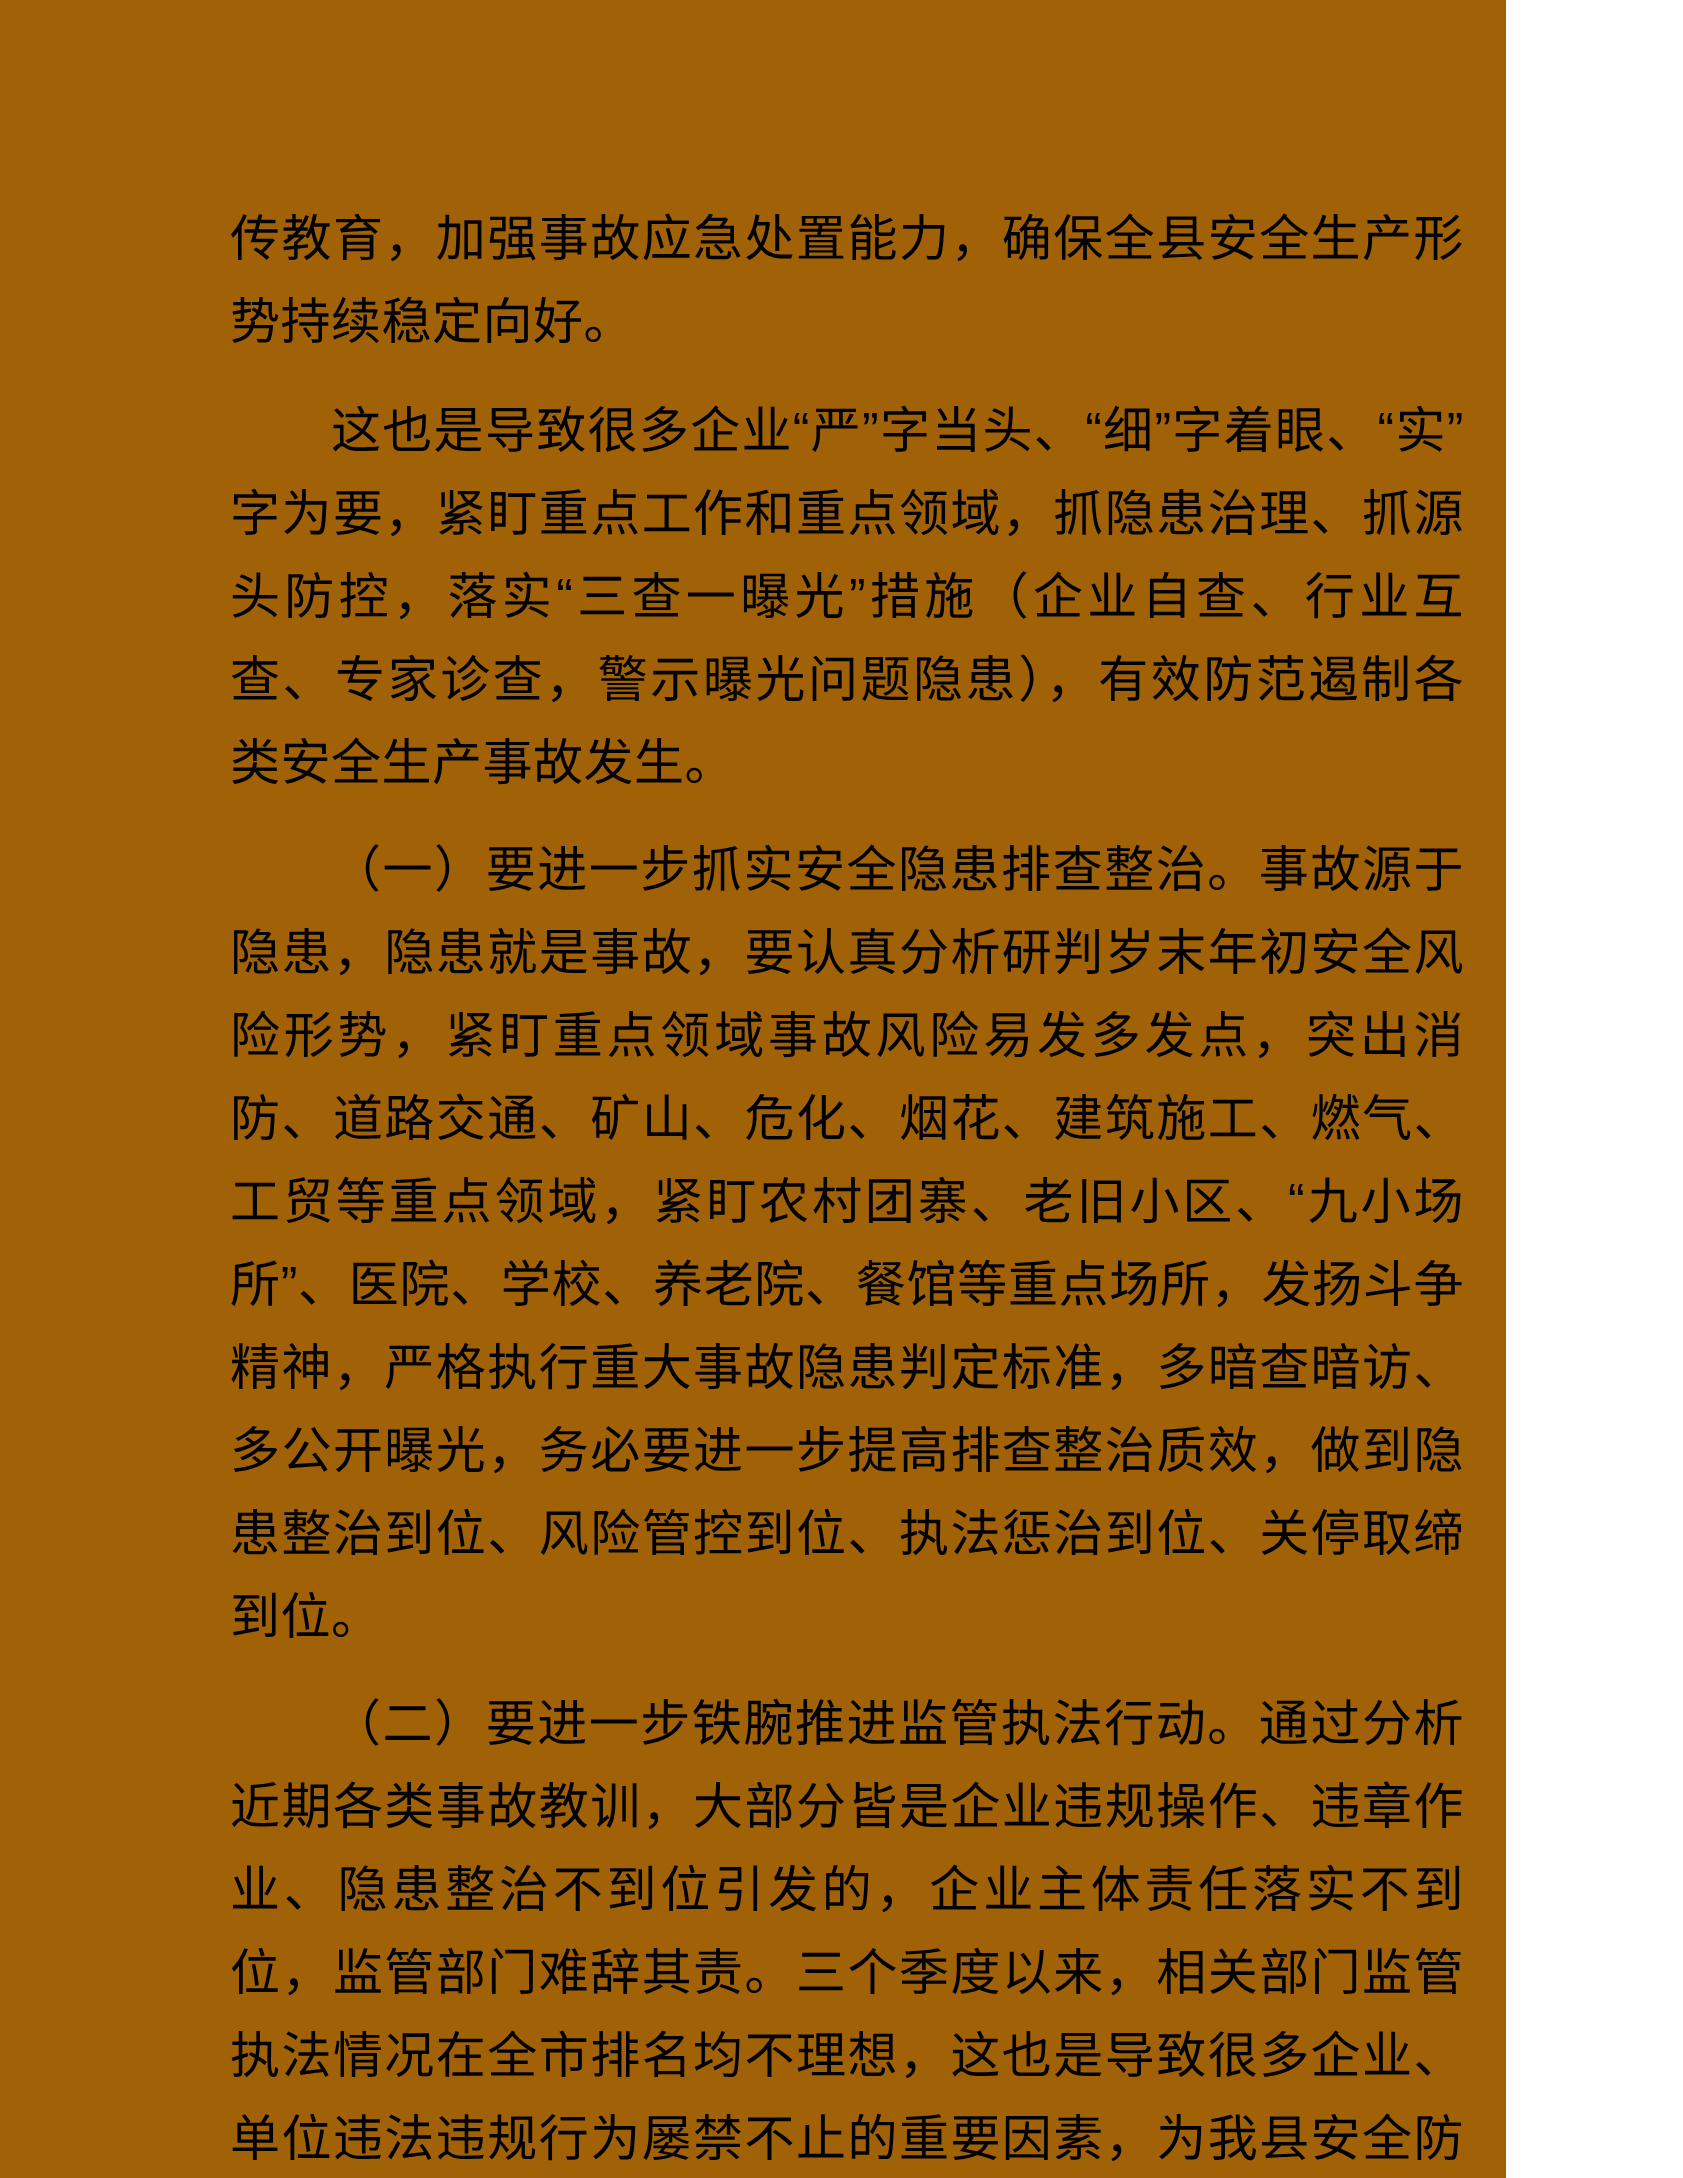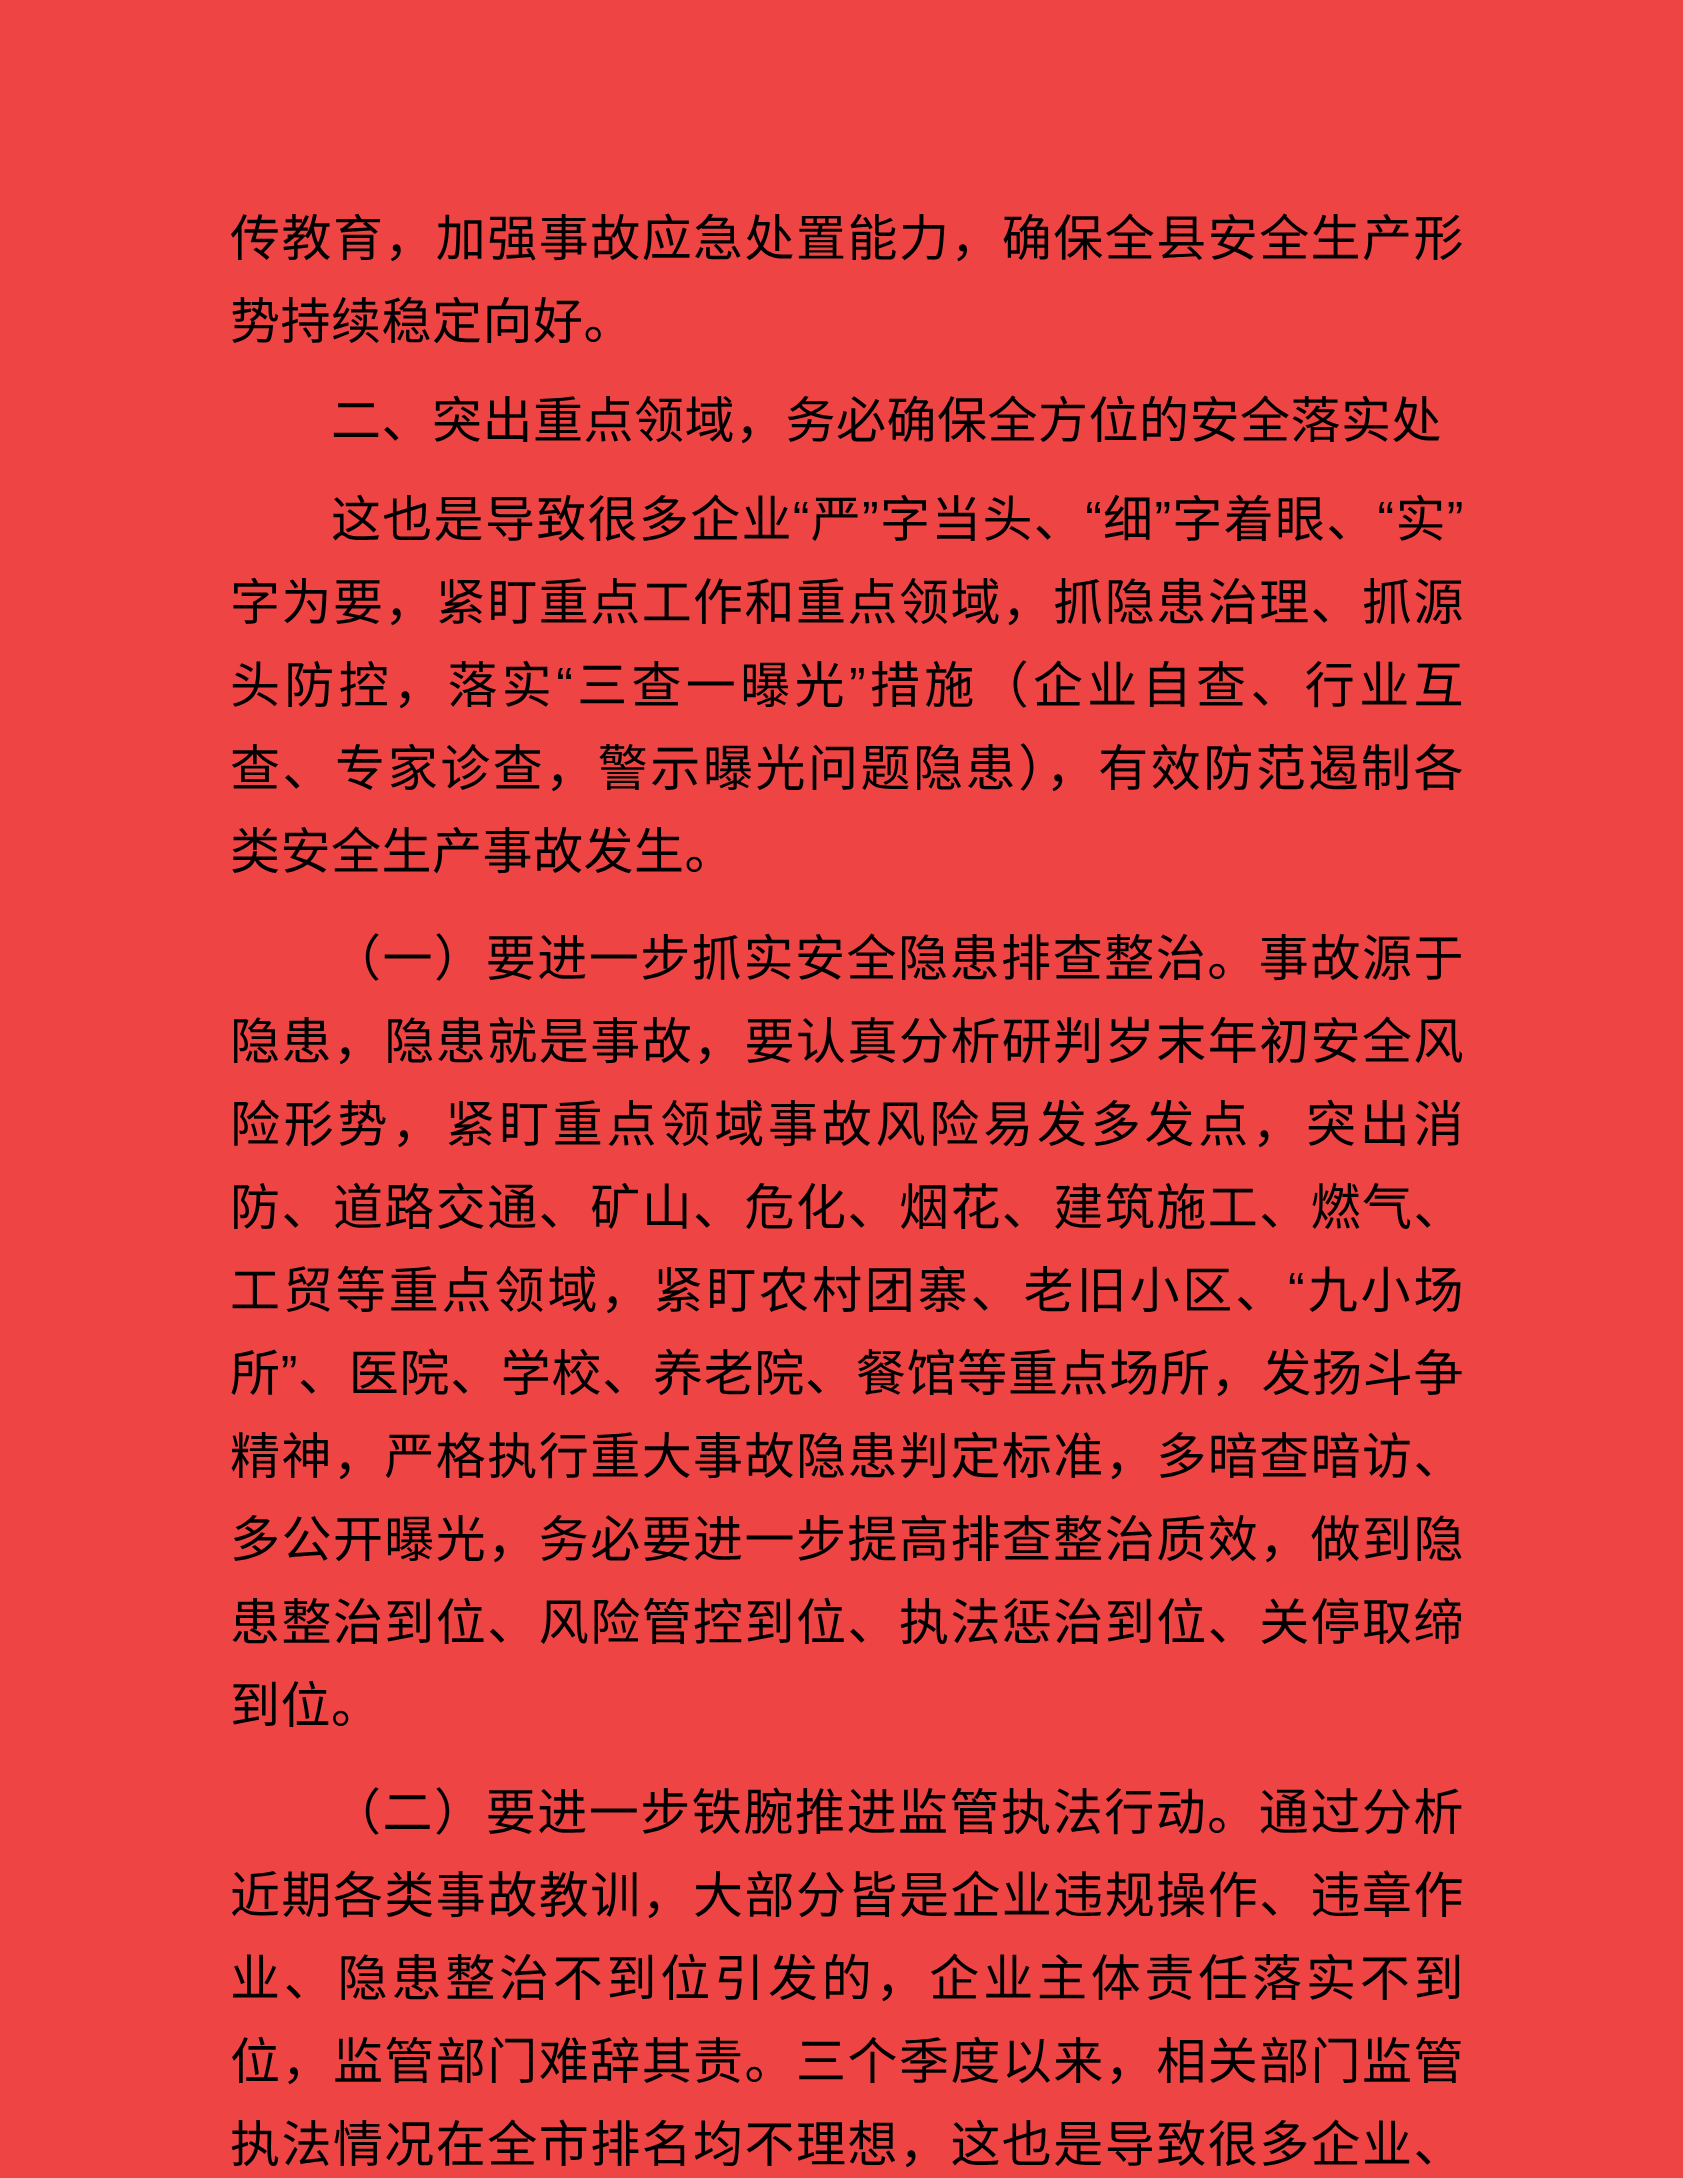--- a/index.html
+++ b/index.html
@@ -11,23 +11,23 @@
   body {
     width: 1683px;
     height: 2178px;
     font-family: "Liberation Sans", "DejaVu Sans", sans-serif;
     color: #000000;
     overflow: hidden;
   }
   .page {
     position: relative;
     box-sizing: border-box;
-    width: 1683px;
+    width: 1506px;
     height: 2178px;
-    background: #ef4444;
+    background: #a16207;
     padding: 198px 220px 8px 230px;
   }
   .doc-body {
     width: 1234px;
   }
   
   .para {
     margin: 0 0 6px 0;
     font-size: 50px;
     line-height: 83px;
@@ -54,21 +54,20 @@
 </head>
 <body>
 
 <div class="page">
   <div class="doc-body">
 
     <p class="para cont">传教育，加强事故应急处置能力，确保全县安全生产形势持续稳定向好。</p>
 
     <div class="spacer-sm"></div>
 
-    <p class="para heading">二、突出重点领域，务必确保全方位的安全落实处</p>
 
     <div class="spacer-sm"></div>
 
     <p class="para indent">这也是导致很多企业“严”字当头、“细”字着眼、“实”字为要，紧盯重点工作和重点领域，抓隐患治理、抓源头防控，落实“三查一曝光”措施（企业自查、行业互查、专家诊查，警示曝光问题隐患），有效防范遏制各类安全生产事故发生。</p>
 
     <div class="spacer-md"></div>
 
     <p class="para indent">（一）要进一步抓实安全隐患排查整治。事故源于隐患，隐患就是事故，要认真分析研判岁末年初安全风险形势，紧盯重点领域事故风险易发多发点，突出消防、道路交通、矿山、危化、烟花、建筑施工、燃气、工贸等重点领域，紧盯农村团寨、老旧小区、“九小场所”、医院、学校、养老院、餐馆等重点场所，发扬斗争精神，严格执行重大事故隐患判定标准，多暗查暗访、多公开曝光，务必要进一步提高排查整治质效，做到隐患整治到位、风险管控到位、执法惩治到位、关停取缔到位。</p>
 
     <div class="spacer-md"></div>

